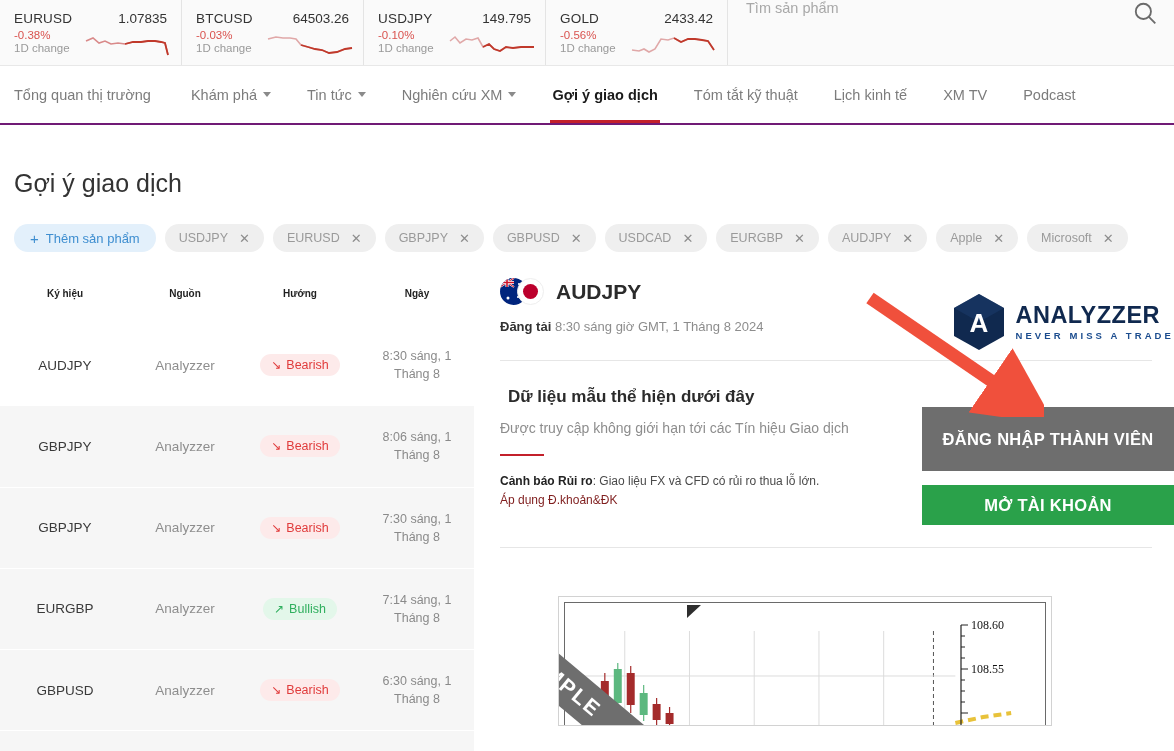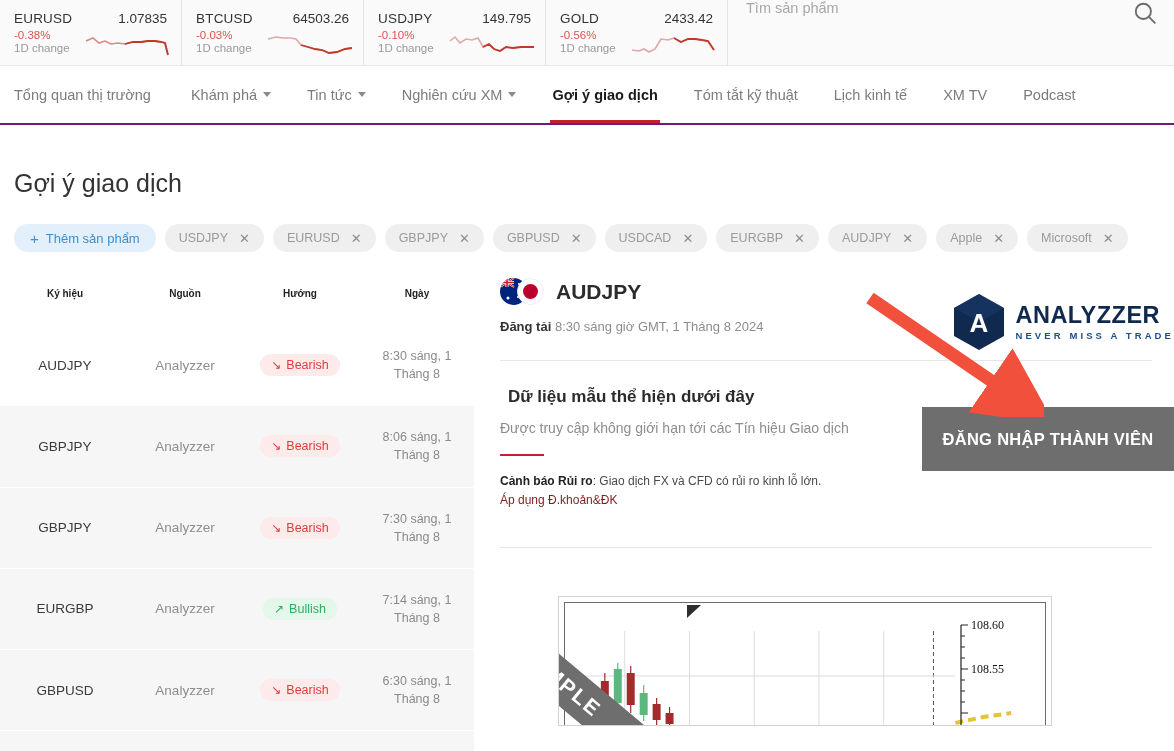--- a/index.html
+++ b/index.html
@@ -473,40 +473,41 @@
       <span>8:30 sáng giờ GMT, 1 Tháng 8 2024</span>
     </div>
 
     <div class="hr"></div>
 
     <div class="sample-h">Dữ liệu mẫu thể hiện dưới đây</div>
     <div class="sample-sub">Được truy cập không giới hạn tới các Tín hiệu Giao dịch</div>
     <div class="redline"></div>
 
     <div class="risk">
-      <b>Cảnh báo Rủi ro</b><span>: Giao dịch FX và CFD có rủi ro kinh lỗ lớn.</span>
+      <b>Cảnh báo Rủi ro</b><span>: Giao liệu FX và CFD có rủi ro thua lỗ lớn.</span>
       <span class="tc">Áp dụng Đ.khoản&amp;ĐK</span>
     </div>
 
     <div class="hr2"></div>
 
     <div class="logo">
       <svg class="logo-hex" viewBox="0 0 56 60">
         <polygon points="28,2 53,16 53,44 28,58 3,44 3,16" fill="#10294f"></polygon>
         <polygon points="28,2 53,16 28,30 3,16" fill="#1b3d6e" opacity="0.55"></polygon>
         <text x="28" y="40" text-anchor="middle" font-family="Liberation Sans, sans-serif" font-size="26" font-weight="bold" fill="#ffffff">A</text>
       </svg>
       <div class="logo-txt">
         <div class="logo-name">ANALYZZER</div>
         <div class="logo-tag">NEVER MISS A TRADE</div>
       </div>
     </div>
 
     <div class="cta-wrap">
       <div class="btn-login">ĐĂNG NHẬP THÀNH VIÊN</div>
+      <div class="btn-open">MỞ TÀI KHOẢN</div>
     </div>
 
     <svg class="arrow-anno" width="180" height="125" viewBox="0 0 180 125">
       <defs>
           <marker id="ah" markerWidth="6" markerHeight="6" refX="2" refY="3" orient="auto">
         <path d="M0,0 L6,3 L0,6 z" fill="#f0503c"></path>
           </marker>
         </defs>
       <line x1="6" y1="6" x2="148" y2="103" stroke="#f0503c" stroke-width="13" marker-end="url(#ah)"></line>
     </svg>

